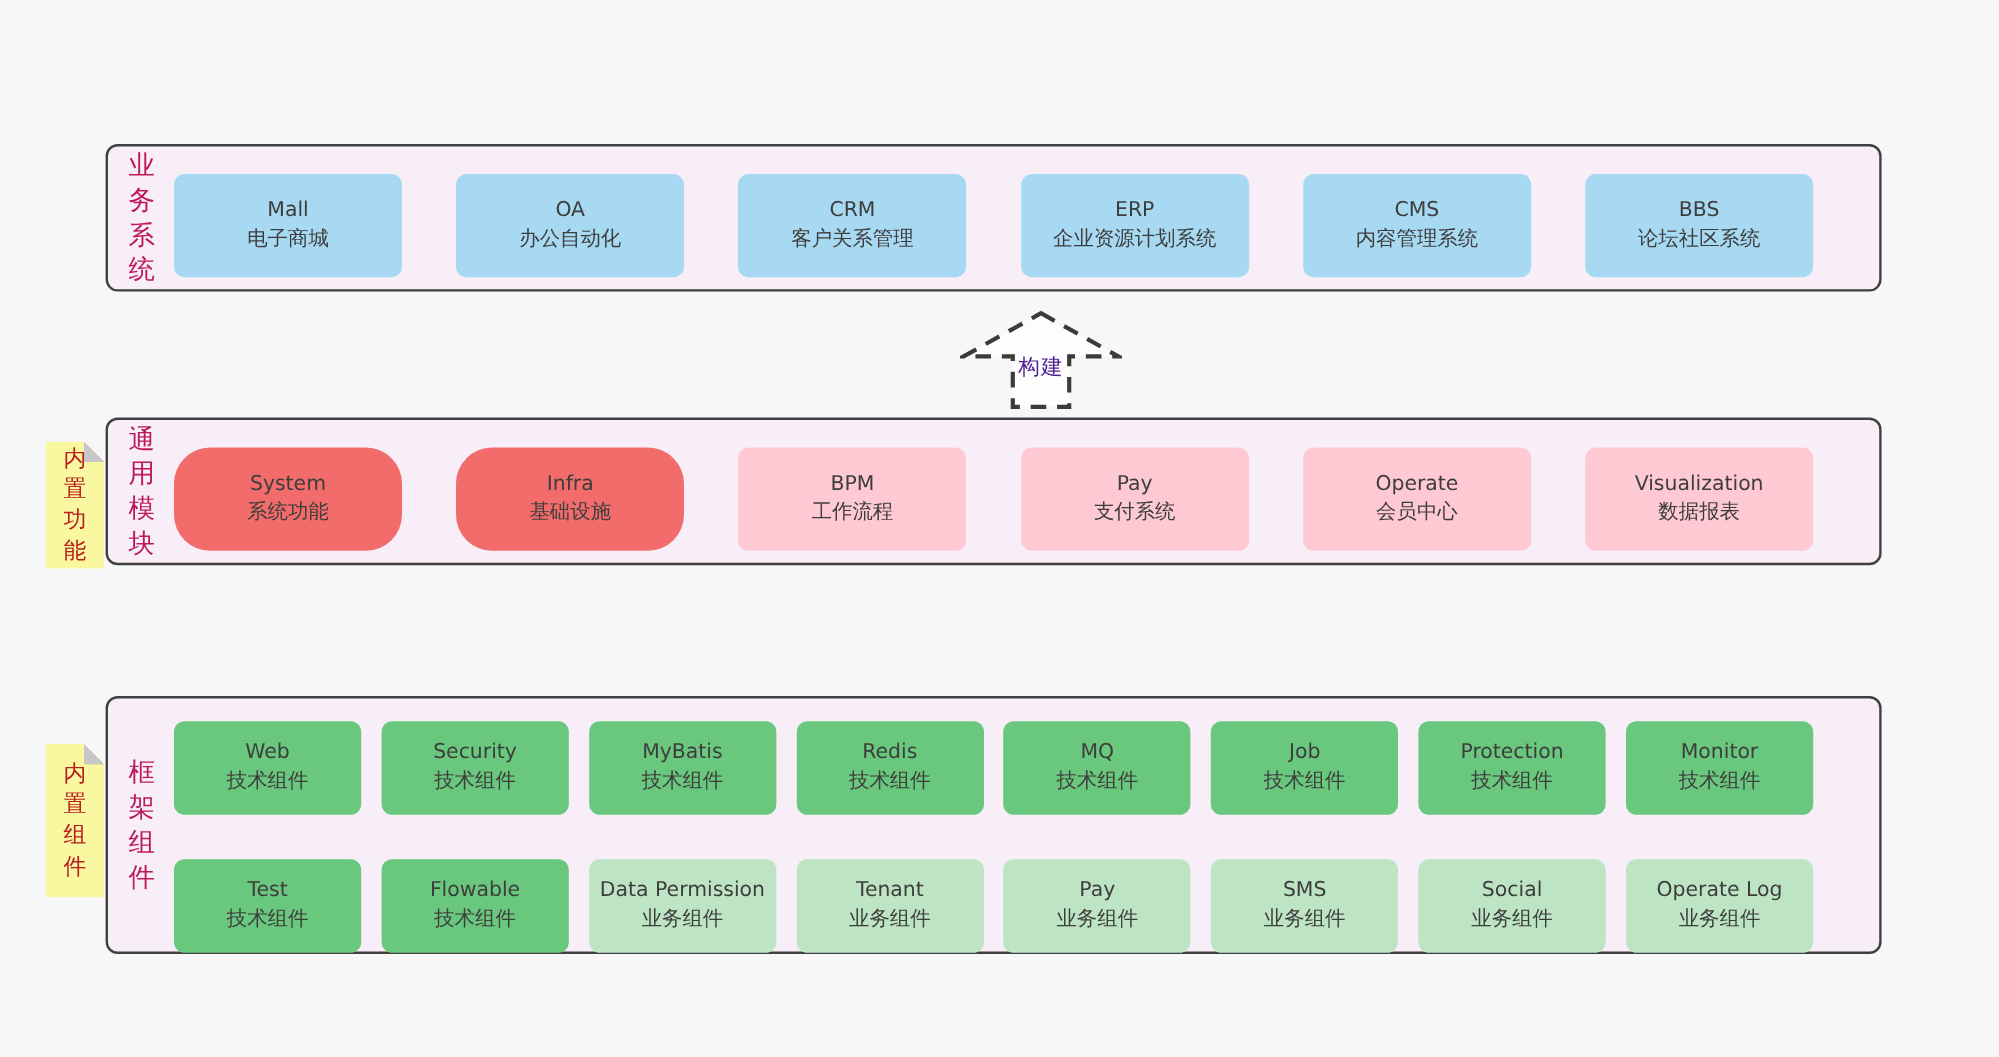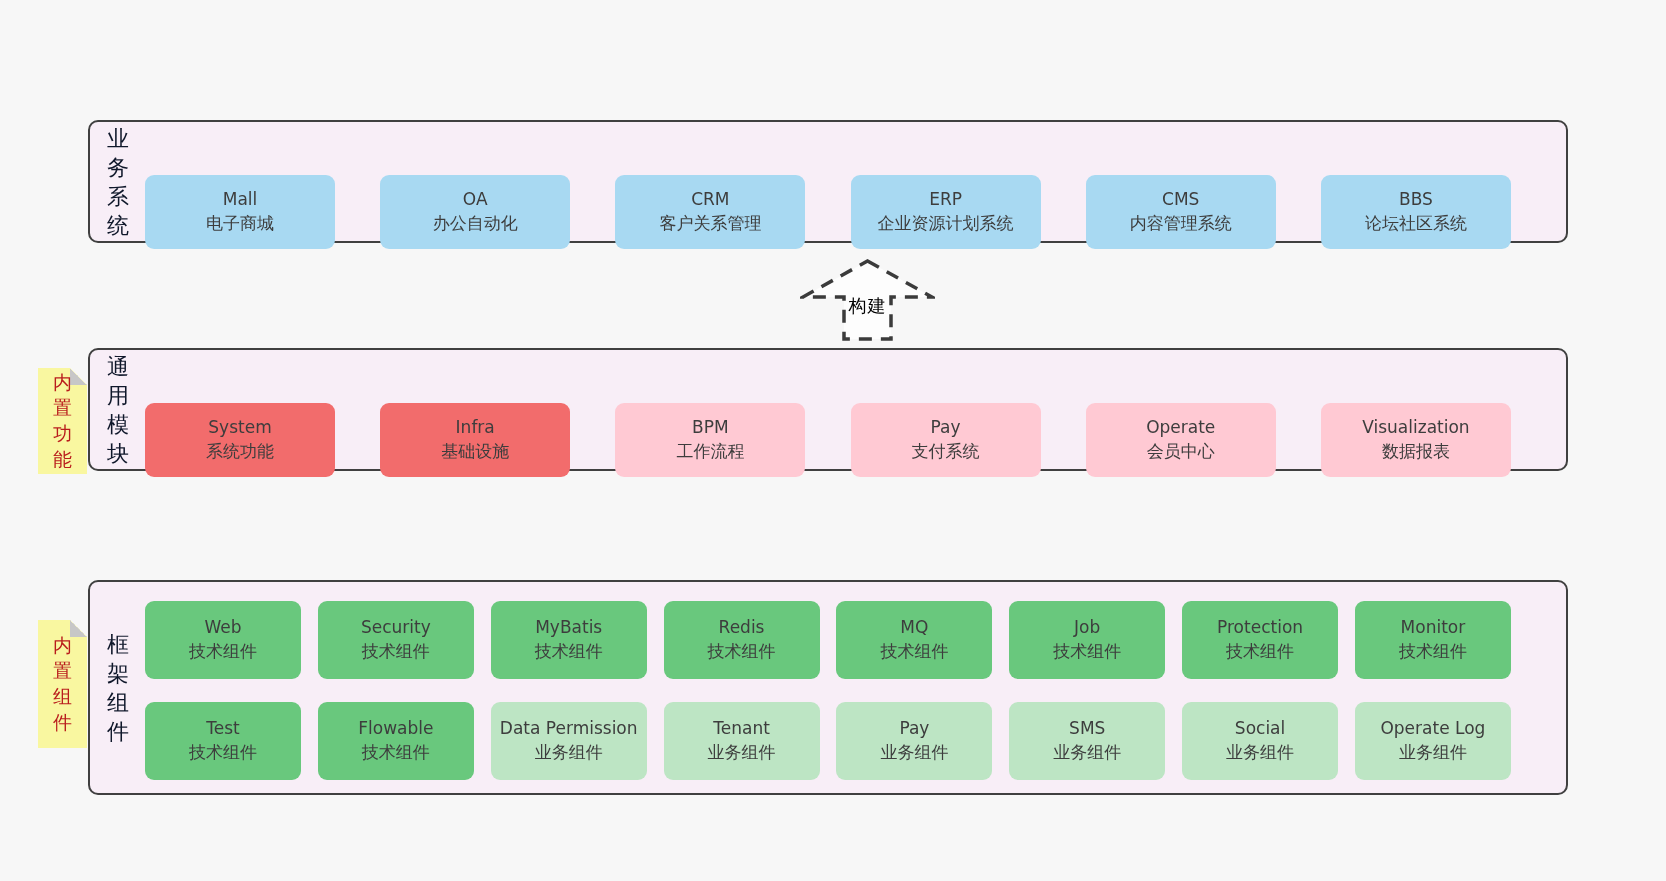--- a/index.html
+++ b/index.html
@@ -7,36 +7,36 @@
           font-family:"DejaVu Sans","Liberation Sans",sans-serif;color:#3d3d3d;}
 
   
   .panel{position:absolute;left:88px;width:1480px;background:#f8eef7;
          border:2.5px solid #404040;border-radius:10px;box-sizing:border-box;}
   .panel-business{top:120px;height:123px;}
   .panel-modules{top:348px;height:123px;}
   .panel-framework{top:580px;height:215px;}
 
   .vlabel{position:absolute;left:16px;top:50%;transform:translateY(-50%);
-          font-size:22px;color:#0f172a;width:24px;line-height:1.32;
+          font-size:22px;color:#be185d;width:24px;line-height:1.32;
           word-break:break-all;text-align:center;}
 
   .row{position:absolute;left:55px;right:55px;display:flex;justify-content:space-between;}
   .panel-business .row,.panel-modules .row{top:23px;}
   .row-f1{top:19px;}
-  .row-f2{top:120px;}
+  .row-f2{top:134px;}
 
   
   .box{border-radius:9px;display:flex;flex-direction:column;align-items:center;
        justify-content:center;text-align:center;color:#3d3d3d;}
-  .box-wide{width:190px;height:74px;margin-top:30px;}
+  .box-wide{width:190px;height:86px;}
   .box-narrow{width:156px;height:78px;}
   .box-name,.box-desc{font-size:17px;line-height:1.4;}
   .blue{background:#a8d9f2;}
-  .red{background:#f26c6c;}
+  .red{background:#f26c6c;border-radius:30px;}
   .pink{background:#ffc9d3;}
   .green{background:#69c87d;}
   .green-light{background:#bde5c4;}
 
   
   .sticky{position:absolute;left:38px;width:49px;background:#f9f7a0;
           display:flex;align-items:center;justify-content:center;
           clip-path:polygon(0 0, calc(100% - 17px) 0, 100% 17px, 100% 100%, 0 100%);}
   .sticky::after{content:"";position:absolute;top:0;right:0;width:17px;height:17px;
           background:linear-gradient(to top right,#c7c7c7 50%,rgba(0,0,0,0) 50%);}
@@ -44,21 +44,21 @@
   .sticky2{top:620px;height:128px;}
   .sticky .vtext{font-size:19px;width:20px;line-height:1.35;word-break:break-all;
           text-align:center;color:#b91c1c;position:relative;z-index:1;}
 
   
   .arrow{position:absolute;width:135px;height:82px;}
   .arrow1{left:800px;top:259px;}
   .arrow2{left:812px;top:488px;}
   .arrow svg{position:absolute;left:0;top:0;}
   .arrow-label{position:absolute;left:50%;top:57%;transform:translate(-50%,-50%);
-          font-size:18px;color:#000000;background:#fdfdfd;padding:0 2px;letter-spacing:1px;}
+          font-size:18px;color:#4c1d95;background:#fdfdfd;padding:0 2px;letter-spacing:1px;}
 </style>
 </head>
 <body>
 
 <div class="canvas">
 
   <section class="panel panel-business">
     <div class="vlabel">业务系统</div>
     <div class="row">
       <div class="box box-wide blue">

